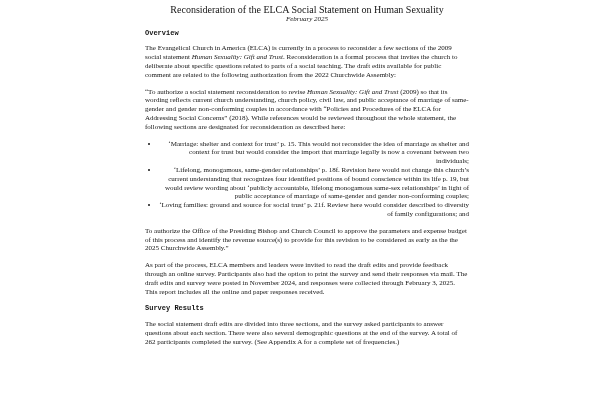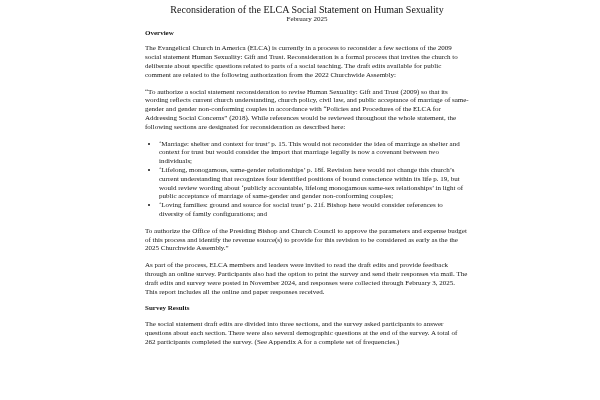--- a/index.html
+++ b/index.html
@@ -24,43 +24,47 @@
     text-align: left;
   }
   .title-block {
     text-align: center;
   }
   .doc-title {
     font-weight: normal;
     font-size: 10px;
   }
   .doc-date {
+    font-style: italic;
   }
   .heading {
     font-weight: bold;
     margin: 5px 0 7px;
+    font-family: Liberation Mono, monospace;
   }
   .heading-results {
     margin-top: 4px;
   }
   .para {
     margin: 0 0 8px;
   }
   .quote-start {
     margin-bottom: 8px;
   }
   ul.bullets {
     margin: 0 0 8px;
     padding-left: 14px;
     list-style: disc outside;
+    text-align: right;
   }
   ul.bullets li {
     margin: 0;
   }
   .it {
+    font-style: italic;
     text-align: center;
   }
 </style>
 </head>
 <body>
 
 <div class="page">
 
   <div class="title-block">
     <div class="doc-title">Reconsideration of the ELCA Social Statement on Human Sexuality</div>
@@ -69,21 +73,21 @@
 
   <div class="heading">Overview</div>
 
   <p class="para"><span>The Evangelical Church in America (ELCA) is currently in a process to reconsider a few sections of the 2009 social statement </span><span class="it">Human Sexuality: Gift and Trust</span><span>. Reconsideration is a formal process that invites the church to deliberate about specific questions related to parts of a social teaching. The draft edits available for public comment are related to the following authorization from the 2022 Churchwide Assembly:</span></p>
 
   <p class="para quote-start"><span>“To authorize a social statement reconsideration to revise </span><span class="it">Human Sexuality: Gift and Trust</span><span> (2009) so that its wording reflects current church understanding, church policy, civil law, and public acceptance of marriage of same-gender and gender non-conforming couples in accordance with “Policies and Procedures of the ELCA for Addressing Social Concerns” (2018). While references would be reviewed throughout the whole statement, the following sections are designated for reconsideration as described here:</span></p>
 
   <ul class="bullets">
     <li><span>‘Marriage: shelter and context for trust’ p. 15. This would not reconsider the idea of marriage as shelter and context for trust but would consider the import that marriage legally is now a covenant between two individuals;</span></li>
     <li><span>‘Lifelong, monogamous, same-gender relationships’ p. 18f. Revision here would not change this church’s current understanding that recognizes four identified positions of bound conscience within its life p. 19, but would review wording about ‘publicly accountable, lifelong monogamous same-sex relationships’ in light of public acceptance of marriage of same-gender and gender non-conforming couples;</span></li>
-    <li><span>‘Loving families: ground and source for social trust’ p. 21f. Bishop here would consider references to diversity of family configurations; and</span></li>
+    <li><span>‘Loving families: ground and source for social trust’ p. 21f. Review here would consider described to diversity of family configurations; and</span></li>
   </ul>
 
   <p class="para"><span>To authorize the Office of the Presiding Bishop and Church Council to approve the parameters and expense budget of this process and identify the revenue source(s) to provide for this revision to be considered as early as the the 2025 Churchwide Assembly.”</span></p>
 
   <p class="para"><span>As part of the process, ELCA members and leaders were invited to read the draft edits and provide feedback through an online survey. Participants also had the option to print the survey and send their responses via mail. The draft edits and survey were posted in November 2024, and responses were collected through February 3, 2025. This report includes all the online and paper responses received.</span></p>
 
   <div class="heading heading-results">Survey Results</div>
 
   <p class="para"><span>The social statement draft edits are divided into three sections, and the survey asked participants to answer questions about each section. There were also several demographic questions at the end of the survey. A total of 262 participants completed the survey. (See Appendix A for a complete set of frequencies.)</span></p>
 

